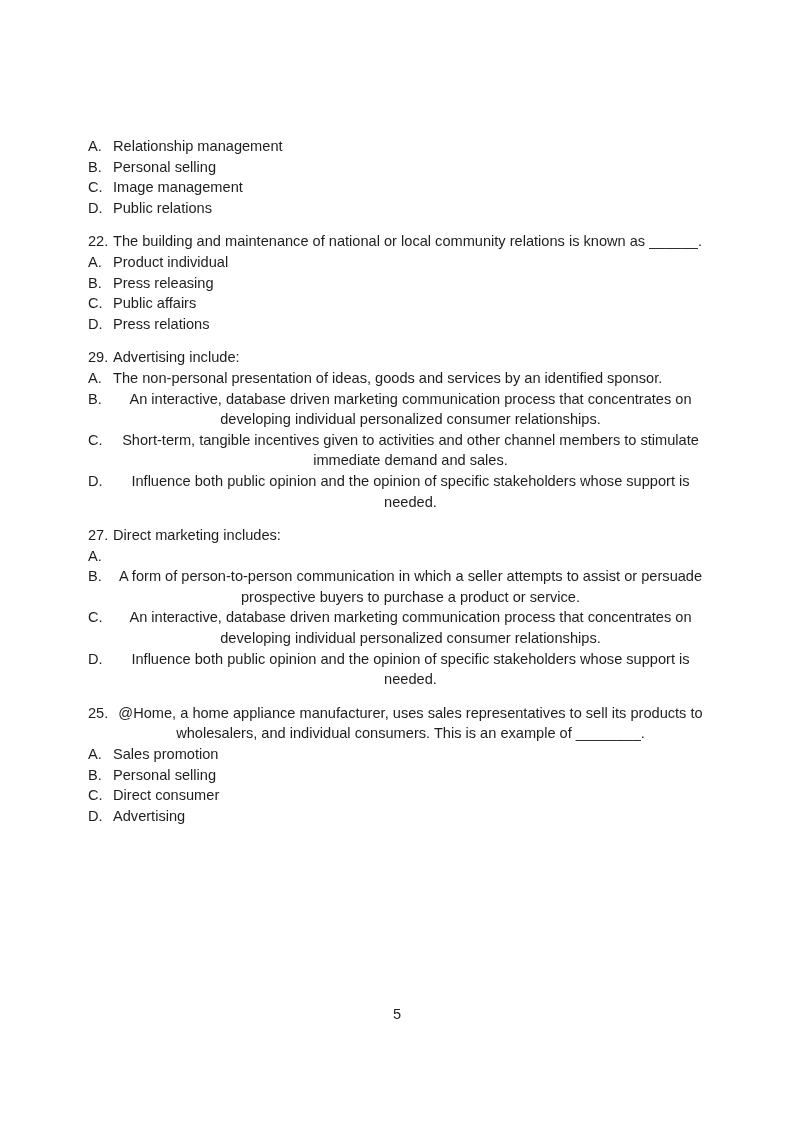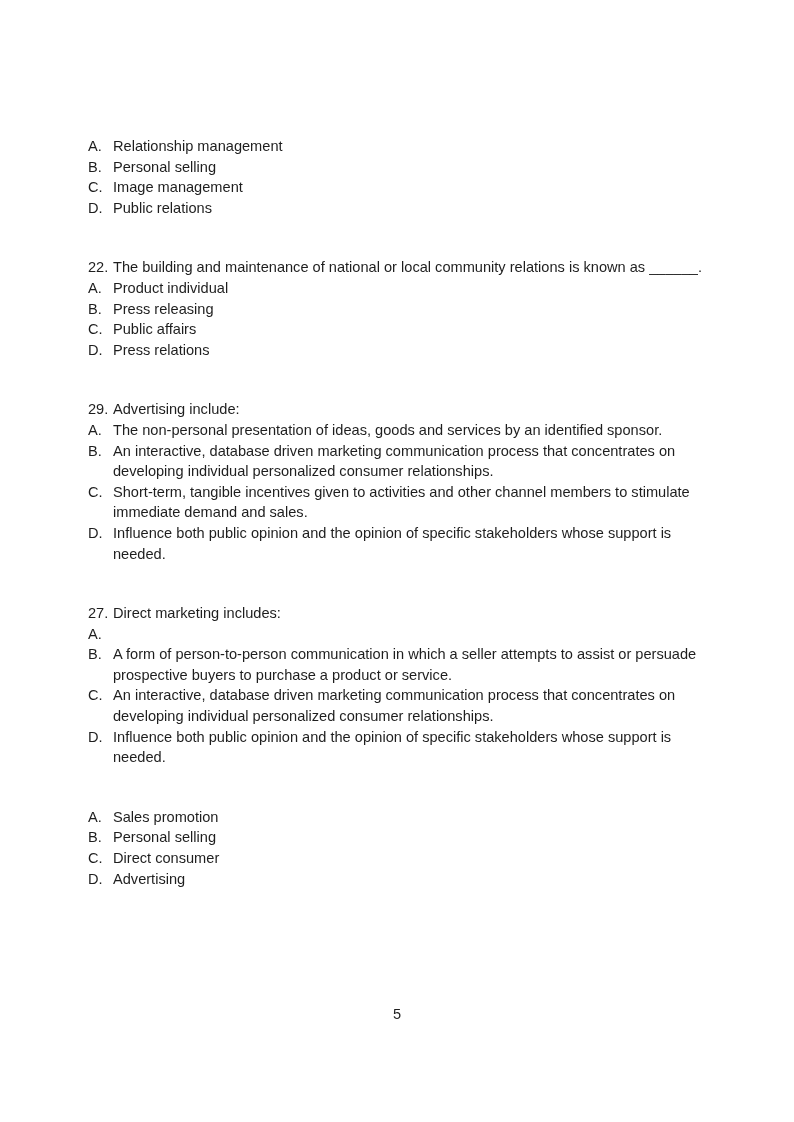--- a/index.html
+++ b/index.html
@@ -25,32 +25,33 @@
   }
   .content {
     position: absolute;
     top: 136px;
     left: 88px;
     width: 620px;
     font-size: 14.6px;
     line-height: 20.6px;
   }
   .block { margin: 0; }
-  .block.spaced { margin-top: 39px; }
+  .block.spaced { margin-top: 13px; }
   .row {
     display: flex;
     align-items: flex-start;
   }
   .row .label {
     flex: 0 0 25px;
     width: 25px;
   }
   .row .text {
     flex: 0 1 auto;
     max-width: 596px;
+    text-align: center;
   }
   .footer {
     position: absolute;
     top: 1004px;
     left: 0;
     width: 794px;
     text-align: center;
     font-size: 14.6px;
     line-height: 20.6px;
     color: #1e1e1e;
@@ -139,20 +140,24 @@
           <span class="label">C.</span>
           <span class="text">An interactive, database driven marketing communication process that concentrates on developing individual personalized consumer relationships.</span>
         </div>
         <div class="row">
           <span class="label">D.</span>
           <span class="text">Influence both public opinion and the opinion of specific stakeholders whose support is needed.</span>
         </div>
       </section>
       <section class="block spaced">
         <div class="row">
+          <span class="label">25.</span>
+          <span class="text">@Home, a home appliance manufacturer, uses sales representatives to sell its products to wholesalers, and individual consumers. This is an example of ________.</span>
+        </div>
+        <div class="row">
           <span class="label">A.</span>
           <span class="text">Sales promotion</span>
         </div>
         <div class="row">
           <span class="label">B.</span>
           <span class="text">Personal selling</span>
         </div>
         <div class="row">
           <span class="label">C.</span>
           <span class="text">Direct consumer</span>

